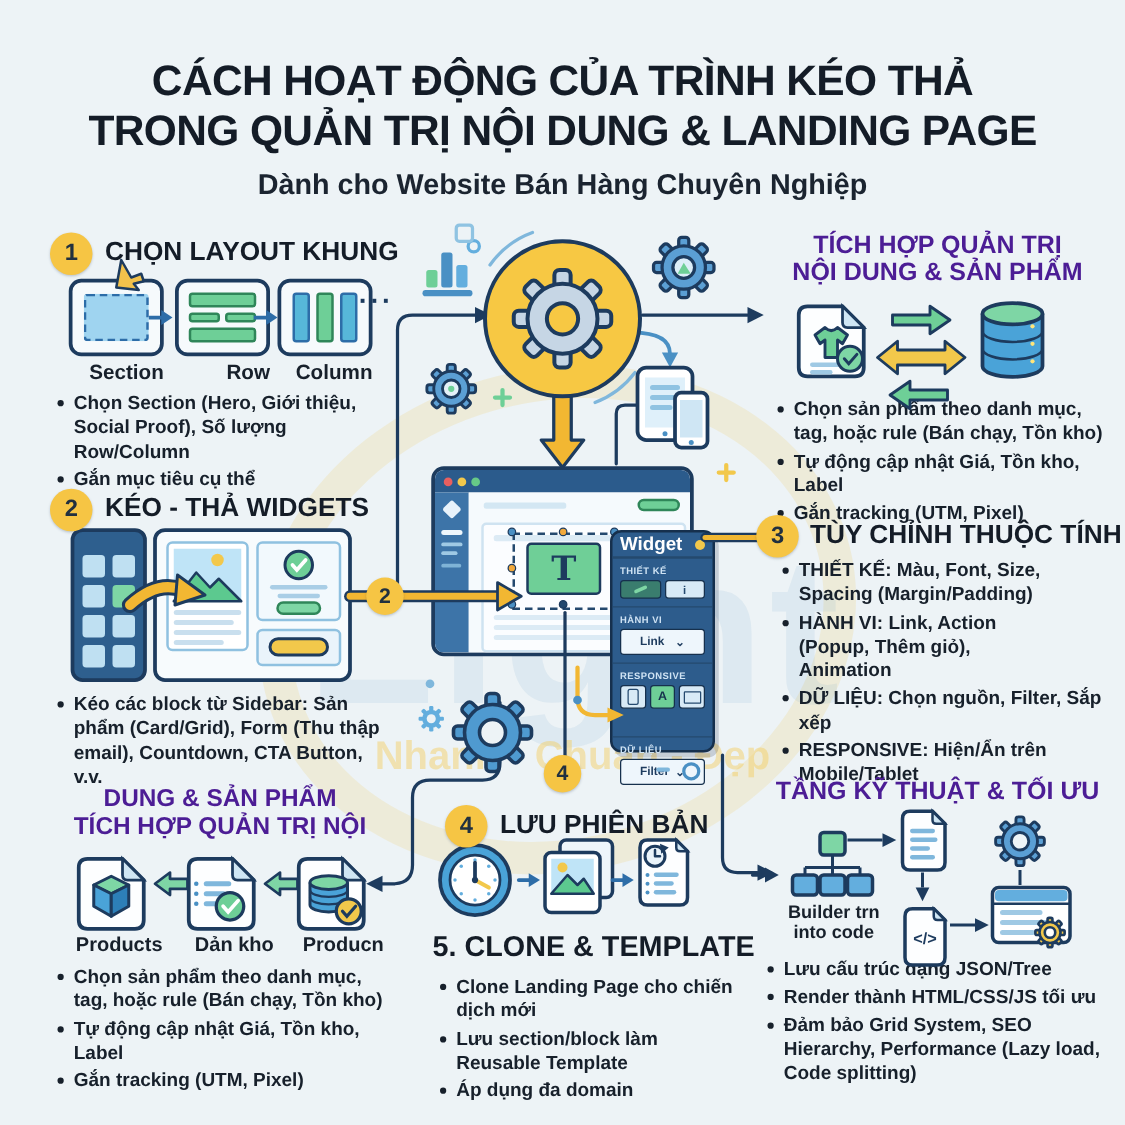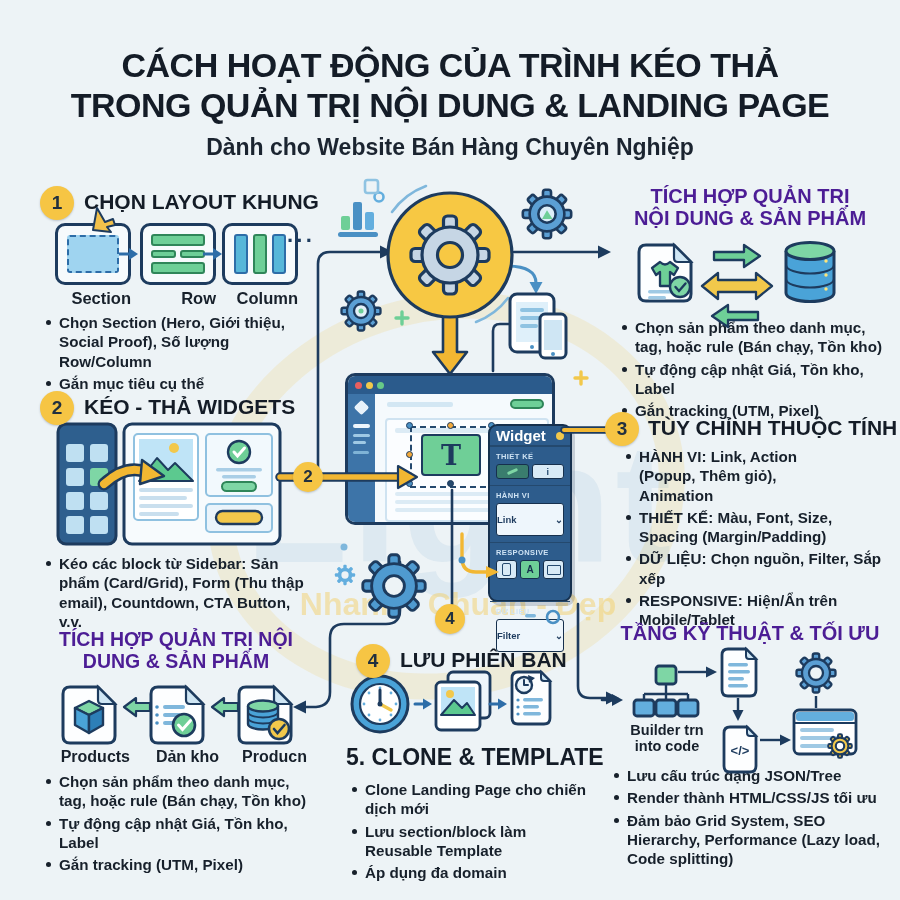--- a/index.html
+++ b/index.html
@@ -54,21 +54,21 @@
   #sel{position:absolute;left:35px;top:32px;width:82px;height:58px;border:2px dashed #24496e;z-index:2}
   #twidget{position:absolute;left:46px;top:40px;width:60px;height:42px;background:#6fcf97;border:2.5px solid #1d3b5e;border-radius:4px;display:flex;align-items:center;justify-content:center;font-family:"DejaVu Serif",serif;font-weight:800;font-size:27px;color:#1d3b5e;z-index:2;box-sizing:border-box}
   .handle{position:absolute;width:7px;height:7px;border-radius:50%;border:1.5px solid #1d3b5e;z-index:3;box-sizing:border-box}
   
   #wpanel{position:absolute;left:488px;top:424px;width:84px;height:178px;background:#2d5c8c;border:2.5px solid #16304d;border-radius:9px;z-index:4;box-sizing:border-box;box-shadow:3px 4px 0 rgba(20,40,70,.18)}
   #wpanel .ph{height:19px;border-bottom:2px solid #24496e;display:flex;align-items:center;justify-content:space-between;padding:0 6px}
   #wpanel .ph .t{font-size:15px;font-weight:700;color:#fff}
   #wpanel .ph .dot{width:8px;height:8px;border-radius:50%;background:#f2c84b}
   #wpanel .grp{padding:3px 6px 2px}
   #wpanel .gl{font-size:7.5px;font-weight:800;color:#cfe3f4;letter-spacing:.4px;margin:2px 0 3px}
-  #wpanel .sel{height:33px;background:#eef6fc;border:1.5px solid #16304d;border-radius:3px;display:flex;align-items:center;justify-content:space-between;padding:0 0;font-size:9.5px;font-weight:800;color:#1d3b5e;box-sizing:border-box}
+  #wpanel .sel{height:21px;background:#eef6fc;border:1.5px solid #16304d;border-radius:3px;display:flex;align-items:center;justify-content:space-between;padding:0 15px;font-size:9.5px;font-weight:800;color:#1d3b5e;box-sizing:border-box}
   #wpanel .btnrow{display:flex;gap:3px}
   #wpanel .b1{width:33px;height:15px;background:#3a7d6e;border:1.5px solid #16304d;border-radius:3px;display:flex;align-items:center;justify-content:center;box-sizing:border-box}
   #wpanel .b1 i{display:block;width:11px;height:3px;background:#7ed6a5;border-radius:2px;transform:rotate(-24deg)}
   #wpanel .b2{width:33px;height:15px;background:#d8eaf6;border:1.5px solid #16304d;border-radius:3px;display:flex;align-items:center;justify-content:center;font-size:9px;font-weight:800;color:#24496e;box-sizing:border-box}
   #wpanel .sq{width:21px;height:19px;border:1.5px solid #16304d;border-radius:3px;background:#d8eaf6;display:flex;align-items:center;justify-content:center;box-sizing:border-box}
   #wpanel .sq.green{background:#6ecf97;font-size:10px;font-weight:800;color:#16304d}
   #wpanel .phone-glyph{width:7px;height:11px;border:1.5px solid #24496e;border-radius:2px}
   #wpanel .mon-glyph{width:12px;height:8px;border:1.5px solid #24496e;border-radius:1px}
   #wires{position:absolute;left:0;top:0;z-index:5;pointer-events:none}
   .cap{position:absolute;font-weight:600;font-size:14.5px;line-height:1.12;text-align:center;z-index:3}
@@ -169,22 +169,22 @@
       <path d="M48,64 Q70,44 90,52" stroke="#1d3b5e" stroke-width="13" fill="none" stroke-linecap="round"></path>
       <path d="M48,64 Q70,44 90,52" stroke="#f2b732" stroke-width="8" fill="none" stroke-linecap="round"></path>
       <polygon points="86,40 108,56 84,64" fill="#f2b732" stroke="#1d3b5e" stroke-width="2.4" stroke-linejoin="round"></polygon>
     </g>
   </svg>
   <ul class="bullets" style="left:44px;top:554px;width:268px">
     <li>Kéo các block từ Sidebar: Sản phẩm (Card/Grid), Form (Thu thập email), Countdown, CTA Button, v.v.</li>
   </ul>
 
   <div class="center-head" style="left:38px;top:629px;width:276px;font-size:19.5px">
+    <span style="display:block">DUNG &amp; SẢN PHẨM</span>
     <span style="display:block">TÍCH HỢP QUẢN TRỊ NỘI</span>
-    <span style="display:block">DUNG &amp; SẢN PHẨM</span>
   </div>
   <div class="icon-label" style="left:50px;top:748px;width:80px;font-size:16px">Products</div>
   <div class="icon-label" style="left:139px;top:748px;width:80px;font-size:16px">Dản kho</div>
   <div class="icon-label" style="left:227px;top:748px;width:80px;font-size:16px">Producn</div>
   <ul class="bullets" style="left:44px;top:772px;width:274px">
     <li>Chọn sản phẩm theo danh mục, tag, hoặc rule (Bán chạy, Tồn kho)</li>
     <li>Tự động cập nhật Giá, Tồn kho, Label</li>
     <li>Gắn tracking (UTM, Pixel)</li>
   </ul>
 
@@ -203,22 +203,22 @@
   </div>
   <ul class="bullets" style="left:620px;top:318px;width:272px">
     <li>Chọn sản phẩm theo danh mục, tag, hoặc rule (Bán chạy, Tồn kho)</li>
     <li>Tự động cập nhật Giá, Tồn kho, Label</li>
     <li>Gắn tracking (UTM, Pixel)</li>
   </ul>
 
   <div class="badge" style="left:605px;top:412px">3</div>
   <div class="sec-head" style="left:648px;top:416px">TÙY CHỈNH THUỘC TÍNH</div>
   <ul class="bullets" style="left:624px;top:447px;width:268px">
+    <li><b>THIẾT KẾ:</b> <span>Màu, Font, Size, Spacing (Margin/Padding)</span></li>
     <li style="width:210px"><b>HÀNH VI:</b> <span>Link, Action (Popup, Thêm giỏ), Animation</span></li>
-    <li><b>THIẾT KẾ:</b> <span>Màu, Font, Size, Spacing (Margin/Padding)</span></li>
     <li><b>DỮ LIỆU:</b> <span>Chọn nguồn, Filter, Sắp xếp</span></li>
     <li><b>RESPONSIVE:</b> <span>Hiện/Ẩn trên Mobile/Tablet</span></li>
   </ul>
 
   <div class="center-head" style="left:608px;top:622px;width:284px">TẦNG KỸ THUẬT &amp; TỐI ƯU</div>
   <div class="cap" style="left:622px;top:722px;width:90px">
     <span style="display:block">Builder trn</span>
     <span style="display:block">into code</span>
   </div>
   <ul class="bullets" style="left:612px;top:766px;width:286px">

